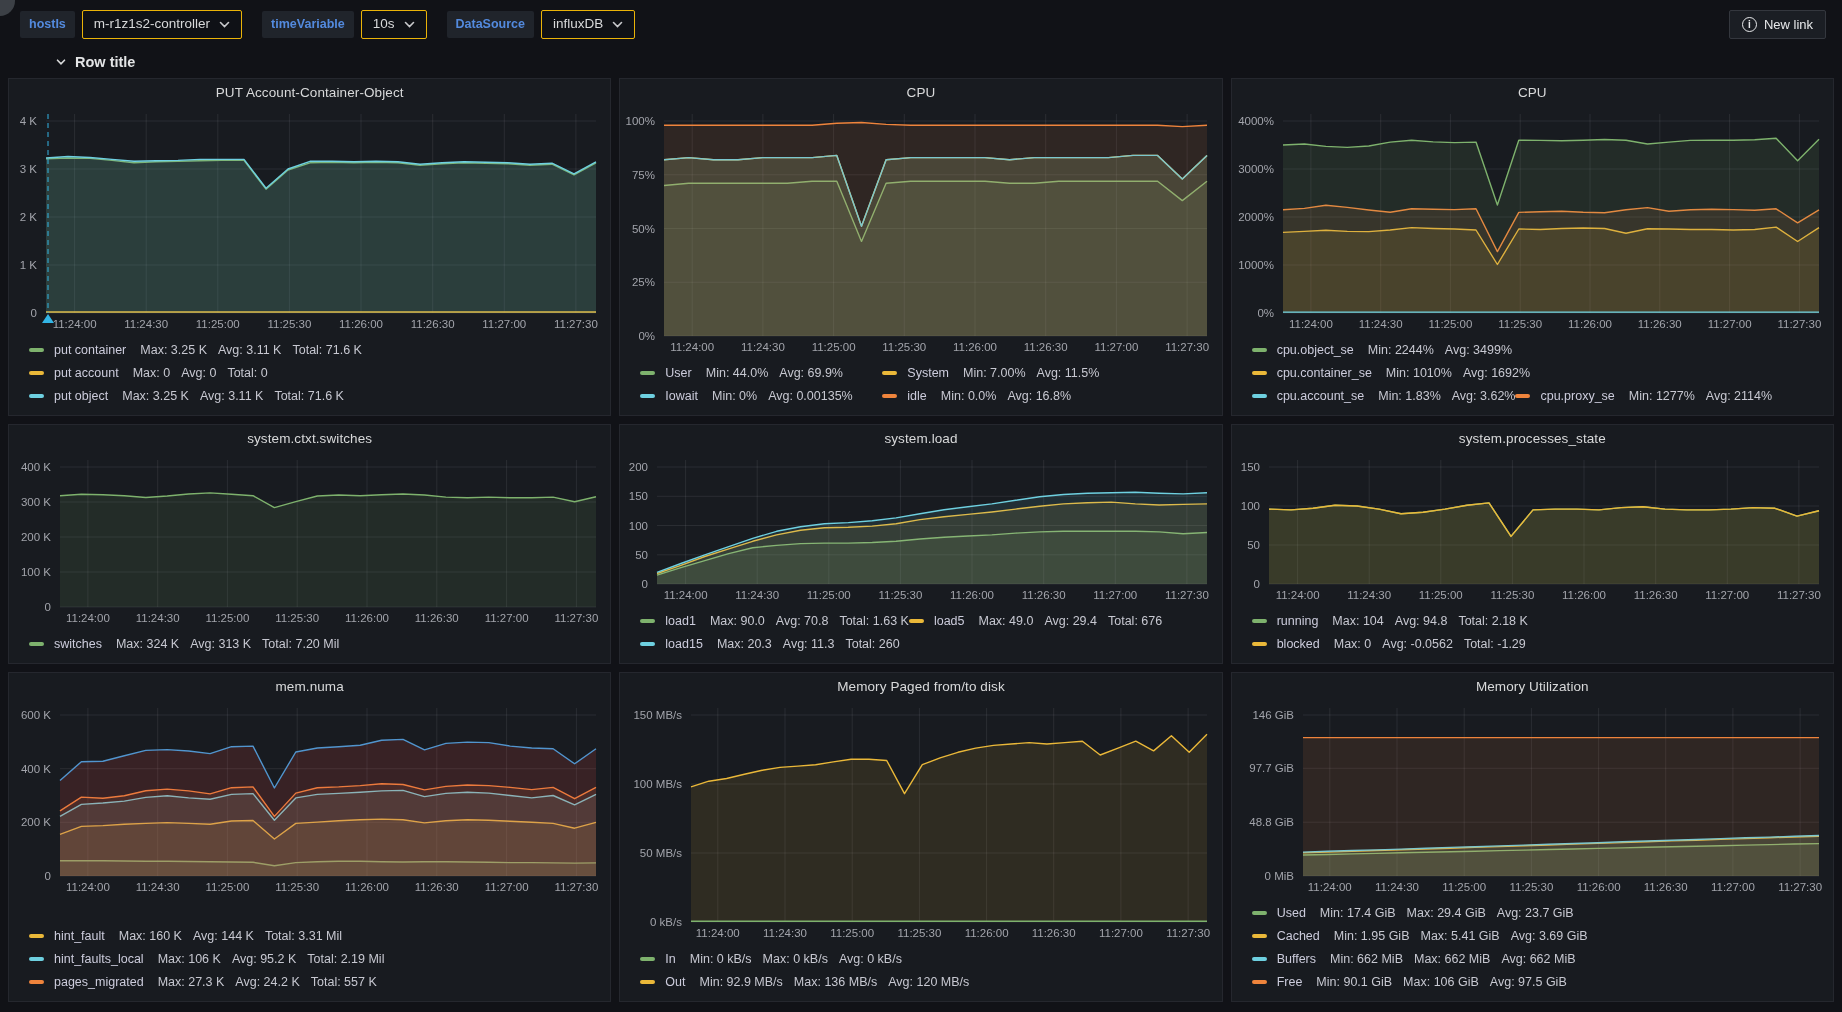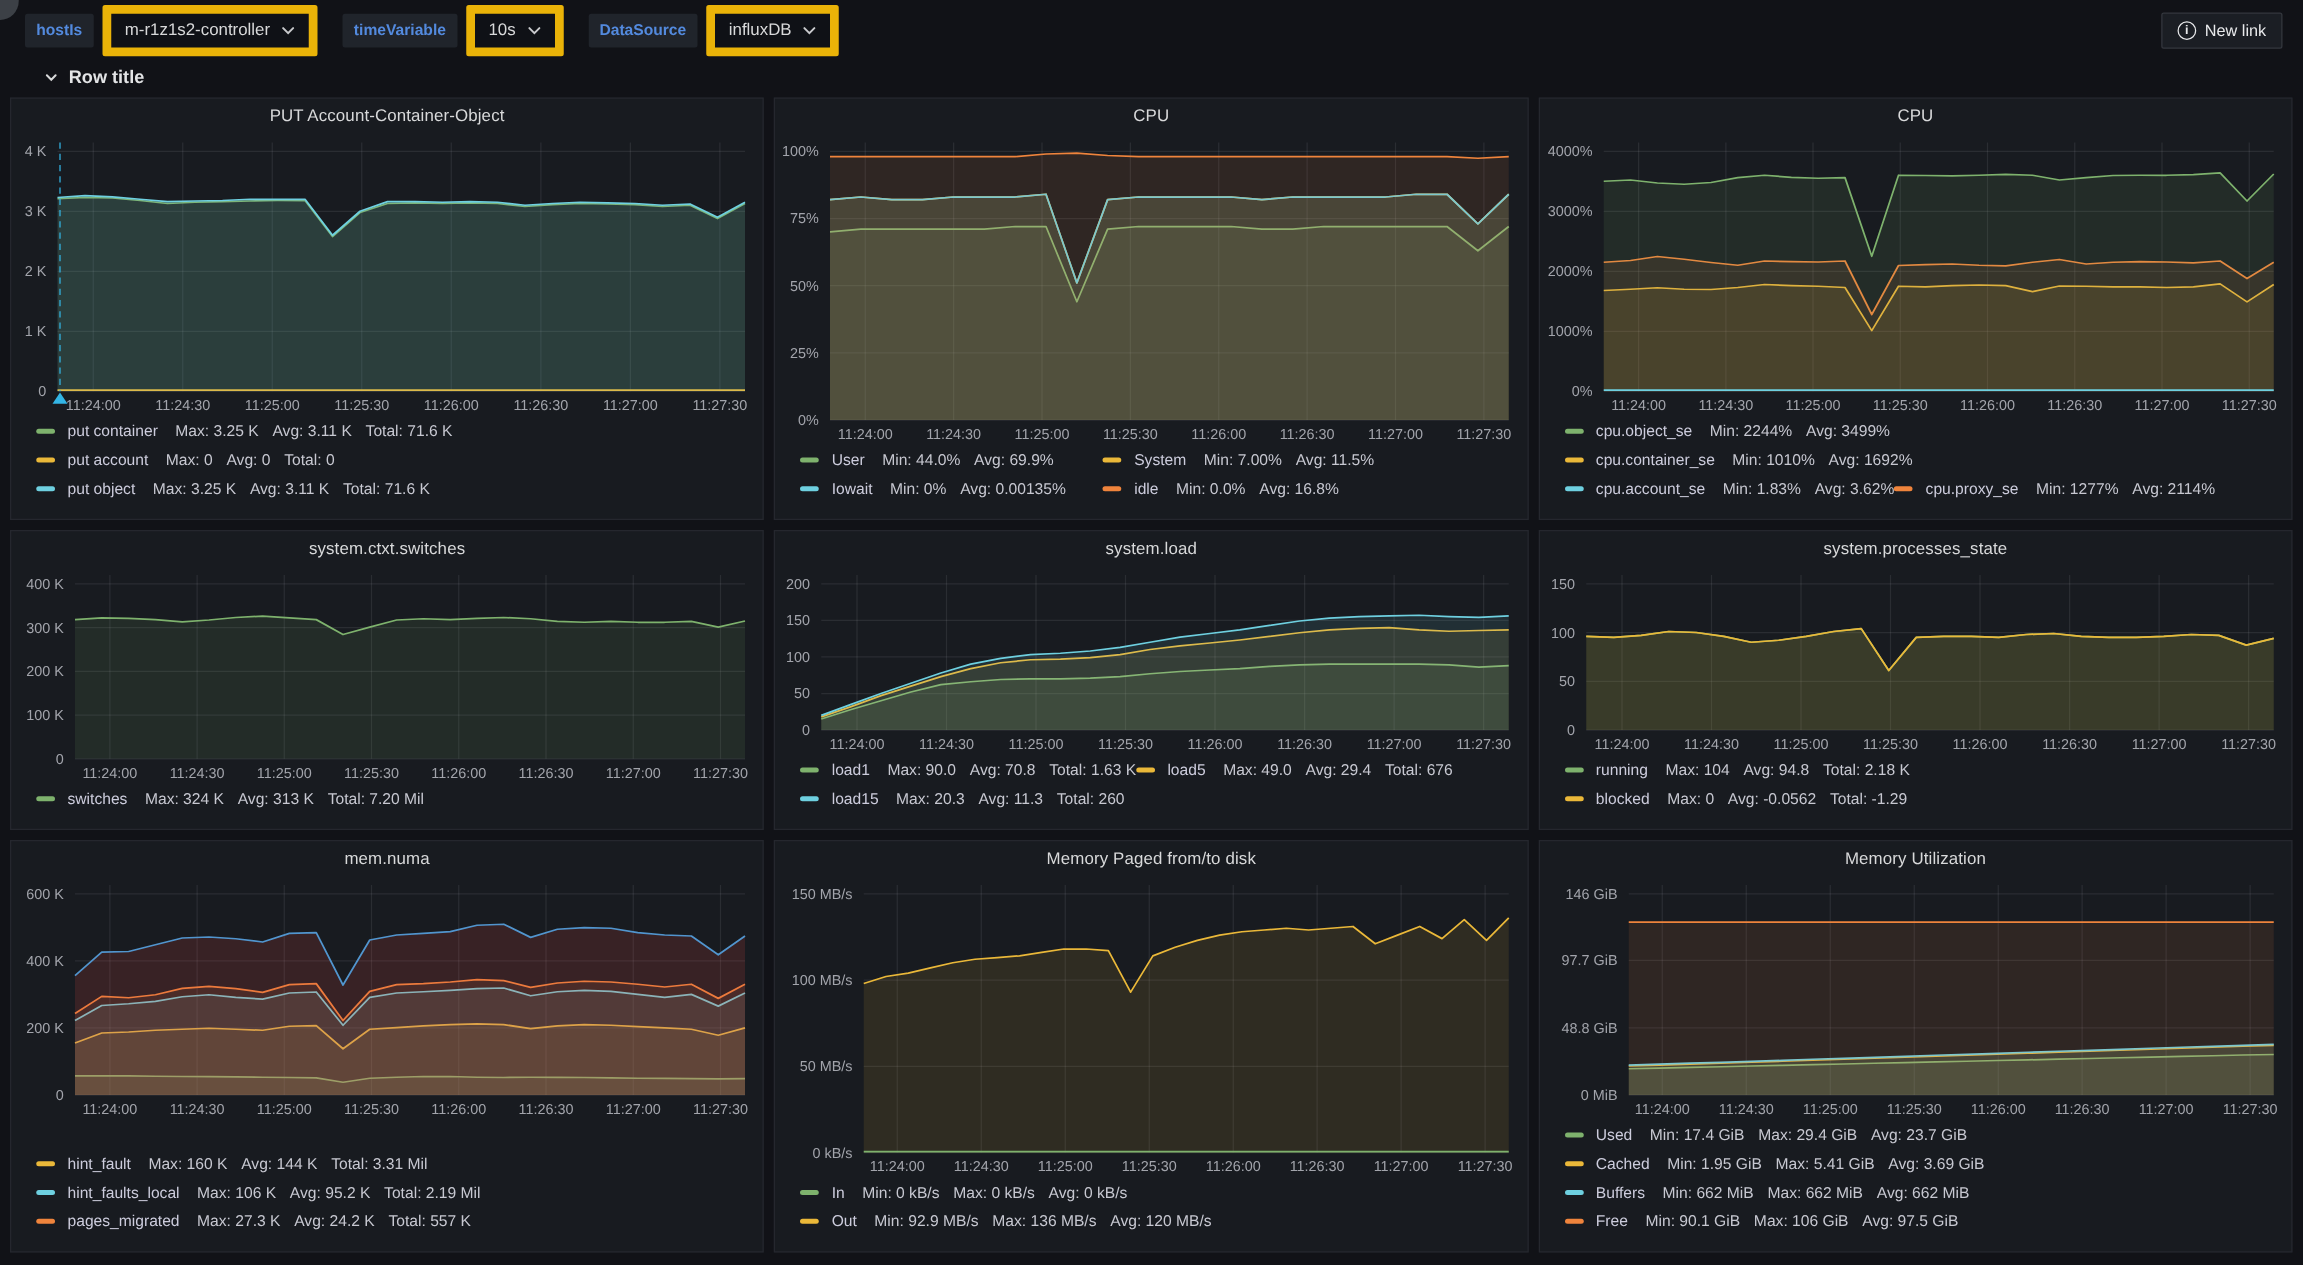--- a/index.html
+++ b/index.html
@@ -11,44 +11,44 @@
     position:relative;
   }
   .corner-blob { position:absolute; top:0; left:0; width:15px; height:16px;
     background:#3c4046; border-bottom-right-radius:100% 95%; }
 
   
   .topbar { display:flex; align-items:center; padding:7px 16px 0 20px; height:42px; }
   .var-group { display:flex; align-items:center; margin-right:20px; }
   .var-label { background:#20242b; color:#538ade; font-weight:700; font-size:12.5px;
     padding:7px 9px; border-radius:2px; line-height:1; }
-  .var-value { background:#0f1116; border:7px solid #eab308; color:#d8d9da;
+  .var-value { background:#0f1116; border:1px solid #eab308; color:#d8d9da;
     font-size:13.5px; padding:5px 11px; margin-left:7px; border-radius:2px;
     display:flex; align-items:center; gap:9px; line-height:1.2; cursor:pointer; }
   .chev { display:inline-block; }
   .newlink { margin-left:auto; display:flex; align-items:center; gap:7px;
     background:#1b1e24; border:1px solid #34373e; border-radius:2px;
     color:#e8e9eb; font-size:13px; font-weight:500; padding:6px 12px; cursor:pointer; }
   .info-icon { width:15px; height:15px; border:1.5px solid #e8e9eb; border-radius:50%;
     font-size:10px; font-weight:700; display:flex; align-items:center; justify-content:center; }
 
   
   .row-header { display:flex; align-items:center; gap:8px; padding:12px 8px 4px 35px;
-    color:#e3e4e6; font-weight:700; font-size:14.5px; cursor:pointer; width:fit-content; }
+    color:#e3e4e6; font-weight:700; font-size:14.5px; cursor:pointer; width:fit-content;margin-left:20px; }
 
   
   .grid { display:grid; grid-template-columns:repeat(3,1fr);
     grid-template-rows:338px 240px 330px; gap:8px; padding:4px 8px 8px 8px; }
   .panel { background:#181b20; border:1px solid #25272e; border-radius:0;
     display:flex; flex-direction:column; min-width:0; min-height:0; }
   .panel-title { height:27px; flex:none; display:flex; align-items:center; justify-content:center;
     color:#d8d9da; font-size:13.5px; font-weight:500; letter-spacing:.1px; cursor:pointer; }
   .chart { flex:1 1 auto; min-height:0; overflow:hidden; }
   .legend { flex:none; padding:3px 16px 8px 20px; }
-  .legend-row { display:flex; align-items:flex-start; height:23px; }
+  .legend-row { display:flex; align-items:center; height:23px; }
   .legend-item { display:flex; align-items:center; font-size:12.5px; color:#ccccdc;
     white-space:nowrap; cursor:pointer; }
   .legend-item.wide { min-width:242px; }
   .legend-swatch { width:15px; height:4px; border-radius:2px; margin-right:10px; flex:none; }
   .legend-label { margin-right:3px; }
   .legend-stat { margin-left:11px; color:#c7c8d1; }
 </style>
 </head>
 <body>
 

